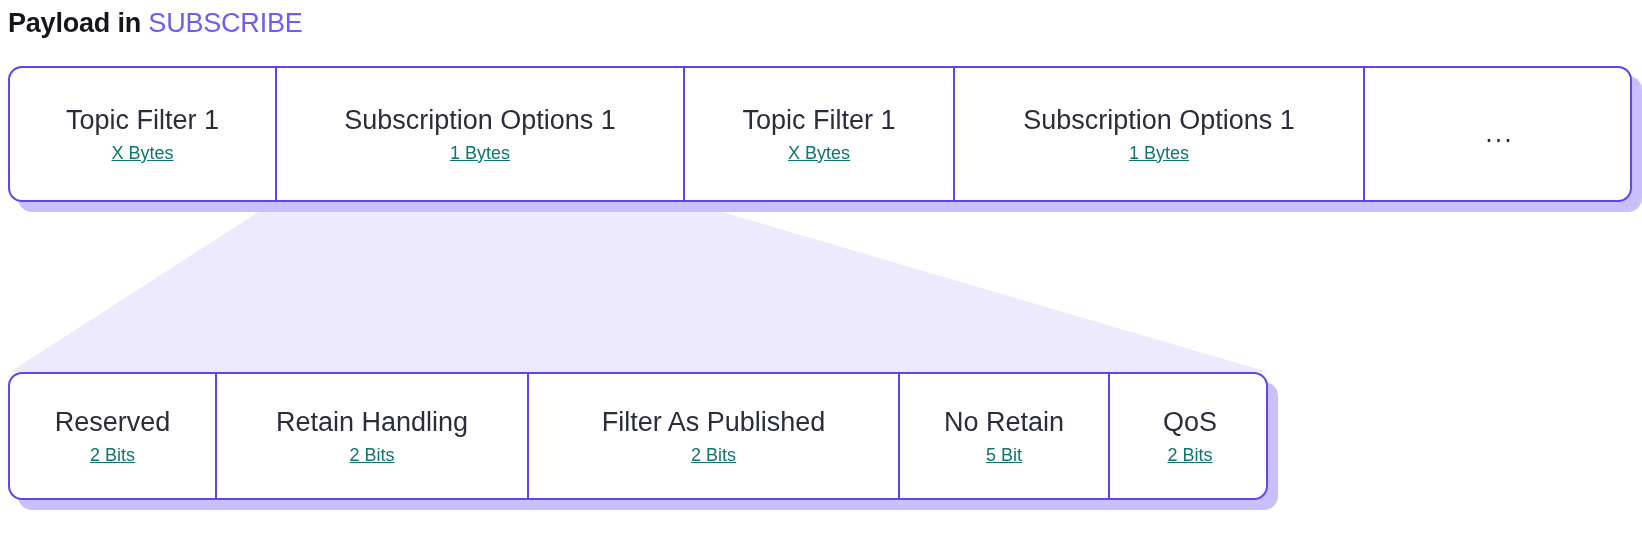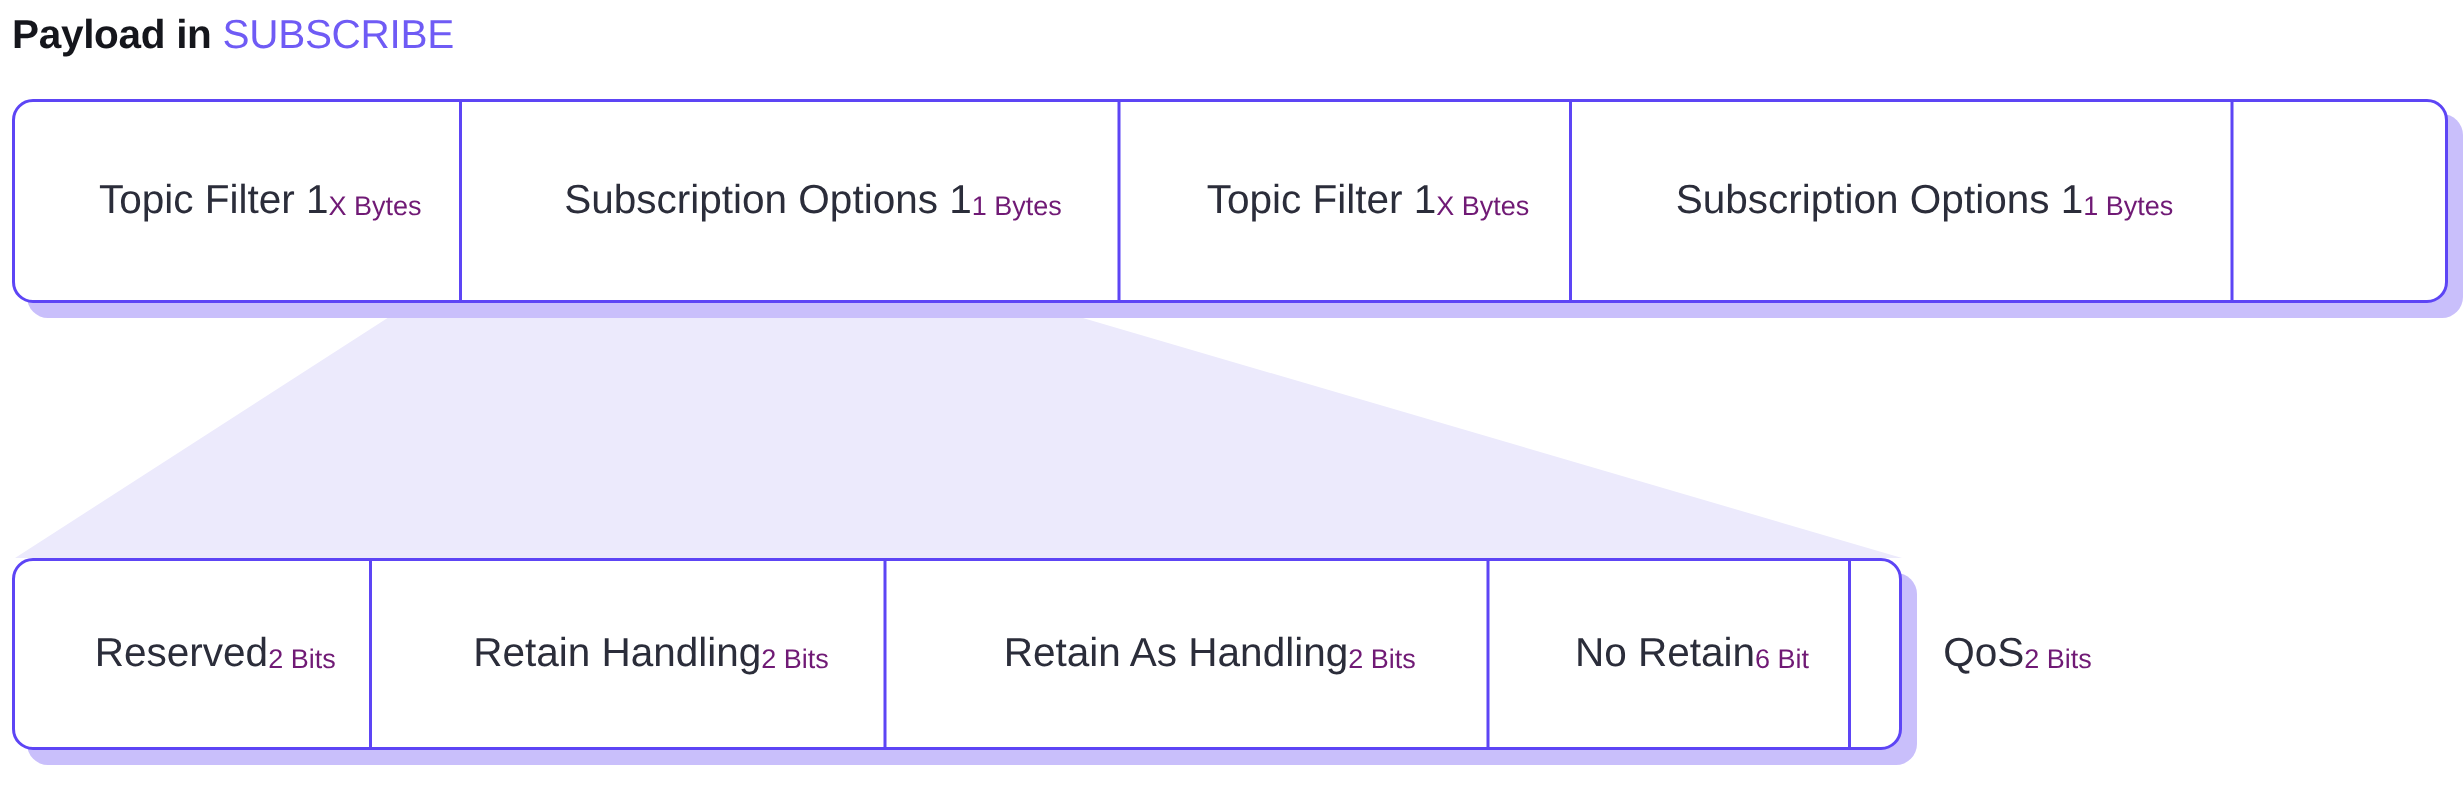--- a/index.html
+++ b/index.html
@@ -66,44 +66,44 @@
   .row-bottom {
     left: 8px;
     top: 372px;
     width: 1260px;
     height: 128px;
   }
 
   .cell {
     box-sizing: border-box;
     display: flex;
-    flex-direction: row;
+    flex-direction: column;
     align-items: center;
     justify-content: center;
     border-right: 2px solid #5D45F5;
     padding: 4px 6px;
     overflow: hidden;
-    margin-left: 31px;
   }
   .cell:last-child {
     border-right: none;
   }
 
   .cell-name {
     font-size: 27px;
     line-height: 1.18;
     color: #2b2d3a;
     white-space: nowrap;
   }
   .cell-size {
     margin-top: 7px;
     font-size: 18px;
     line-height: 1.1;
-    color: #701a75;
+    color: #0f766e;
     white-space: nowrap;
+    text-decoration: underline;
   }
   .cell-ellipsis .cell-name {
     font-size: 27px;
     letter-spacing: 2px;
     color: #2b2d3a;
   }
 </style>
 </head>
 <body>
 
@@ -142,26 +142,26 @@
   <div class="row row-bottom">
       <div class="cell" style="width: 207px; flex: 0 0 207px;">
         <div class="cell-name">Reserved</div>
         <div class="cell-size">2 Bits</div>
       </div>
       <div class="cell" style="width: 312px; flex: 0 0 312px; text-align: center;">
         <div class="cell-name">Retain Handling</div>
         <div class="cell-size">2 Bits</div>
       </div>
       <div class="cell" style="width: 371px; flex: 0 0 371px;">
-        <div class="cell-name">Retain As Handling</div>
+        <div class="cell-name">Filter As Published</div>
         <div class="cell-size">2 Bits</div>
       </div>
       <div class="cell" style="width: 210px; flex: 0 0 210px;">
         <div class="cell-name">No Retain</div>
-        <div class="cell-size">6 Bit</div>
+        <div class="cell-size">5 Bit</div>
       </div>
       <div class="cell" style="width: 160px; flex: 0 0 160px;">
         <div class="cell-name">QoS</div>
         <div class="cell-size">2 Bits</div>
       </div>
     </div>
 
 </div>
 
 </body></html>

